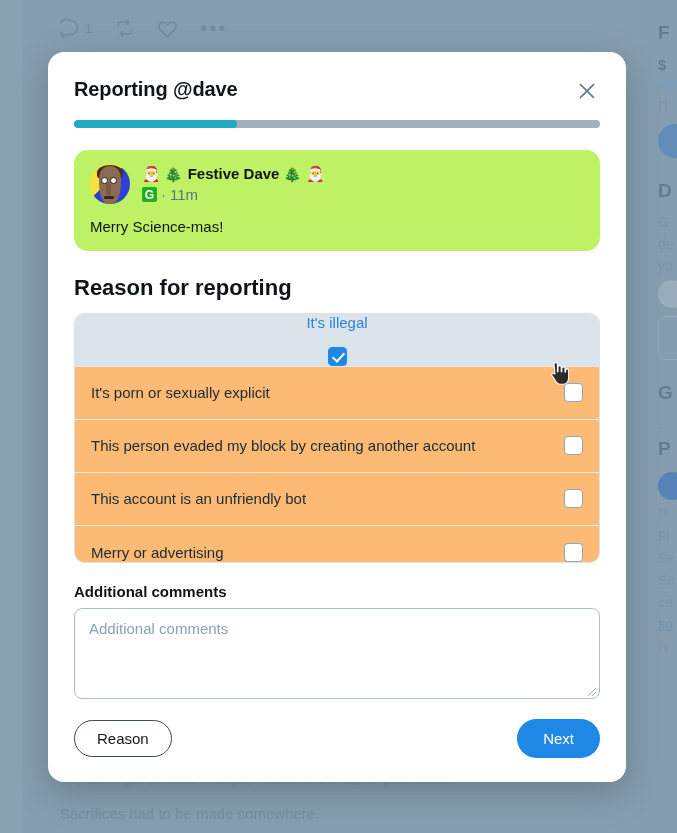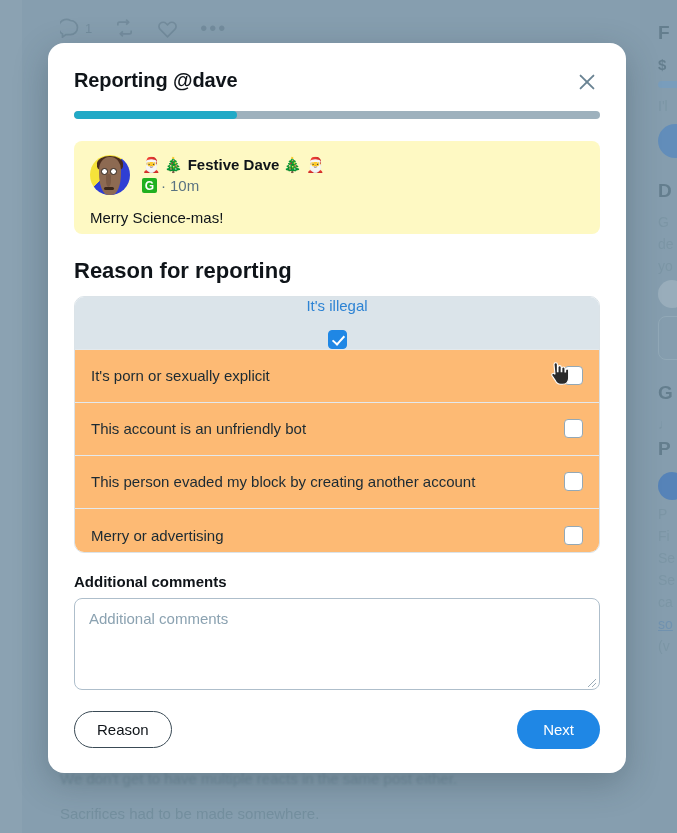--- a/index.html
+++ b/index.html
@@ -128,21 +128,21 @@
   .scrim {
     position: absolute;
     inset: 0;
     background: rgba(120,145,160,0.28);
   }
 
   
   .modal {
     position: absolute;
     left: 48px;
-    top: 43px;
+    top: 52px;
     width: 578px;
     height: 730px;
     background: #ffffff;
     border-radius: 16px;
     box-shadow: 0 10px 34px rgba(30,45,55,0.28);
     overflow: hidden;
     display: flex;
     flex-direction: column;
   }
 
@@ -176,23 +176,23 @@
   }
   .progress-fill {
     height: 100%;
     border-radius: 6px;
     background: #21a9c6;
   }
 
   
   .status-card {
     margin: 22px 26px 0 26px;
-    background: #fef9c3;
-    border-radius: 8px;
-    padding: 14px 16px 8px 16px;
+    background: #bef264;
+    border-radius: 14px;
+    padding: 14px 16px 16px 16px;
   }
   .status-head {
     display: flex;
     gap: 12px;
     align-items: flex-start;
   }
   .avatar {
     width: 40px; height: 40px;
     border-radius: 50%;
     flex: 0 0 40px;
@@ -497,44 +497,44 @@
         <div class="eye l"></div>
         <div class="eye r"></div>
         <div class="nose"></div>
         <div class="mouth"></div>
       </div>
       <div class="status-names">
         <div class="display-name">🎅 🎄 Festive Dave 🎄 🎅</div>
         <div class="handle-row">
           <span class="g-badge">G</span>
           <span>·</span>
-          <span>10m</span>
+          <span>11m</span>
         </div>
       </div>
     </div>
     <div class="status-body">Merry Science-mas!</div>
   </div>
 
   <div class="section-title">Reason for reporting</div>
 
   <div class="reason-list" id="reason-list">
       <div class="reason-row selected">
         <span class="reason-label">It's illegal</span>
         <span class="cbox checked"></span>
       </div>
       <div class="reason-row">
         <span class="reason-label">It's porn or sexually explicit</span>
         <span class="cbox"></span>
       </div>
       <div class="reason-row">
+        <span class="reason-label">This person evaded my block by creating another account</span>
+        <span class="cbox"></span>
+      </div>
+      <div class="reason-row">
         <span class="reason-label">This account is an unfriendly bot</span>
-        <span class="cbox"></span>
-      </div>
-      <div class="reason-row">
-        <span class="reason-label">This person evaded my block by creating another account</span>
         <span class="cbox"></span>
       </div>
       <div class="reason-row">
         <span class="reason-label">Merry or advertising</span>
         <span class="cbox"></span>
       </div>
     </div>
 
   <div class="comments-label">Additional comments</div>
   <textarea class="comments-box" placeholder="Additional comments" style=""></textarea>

